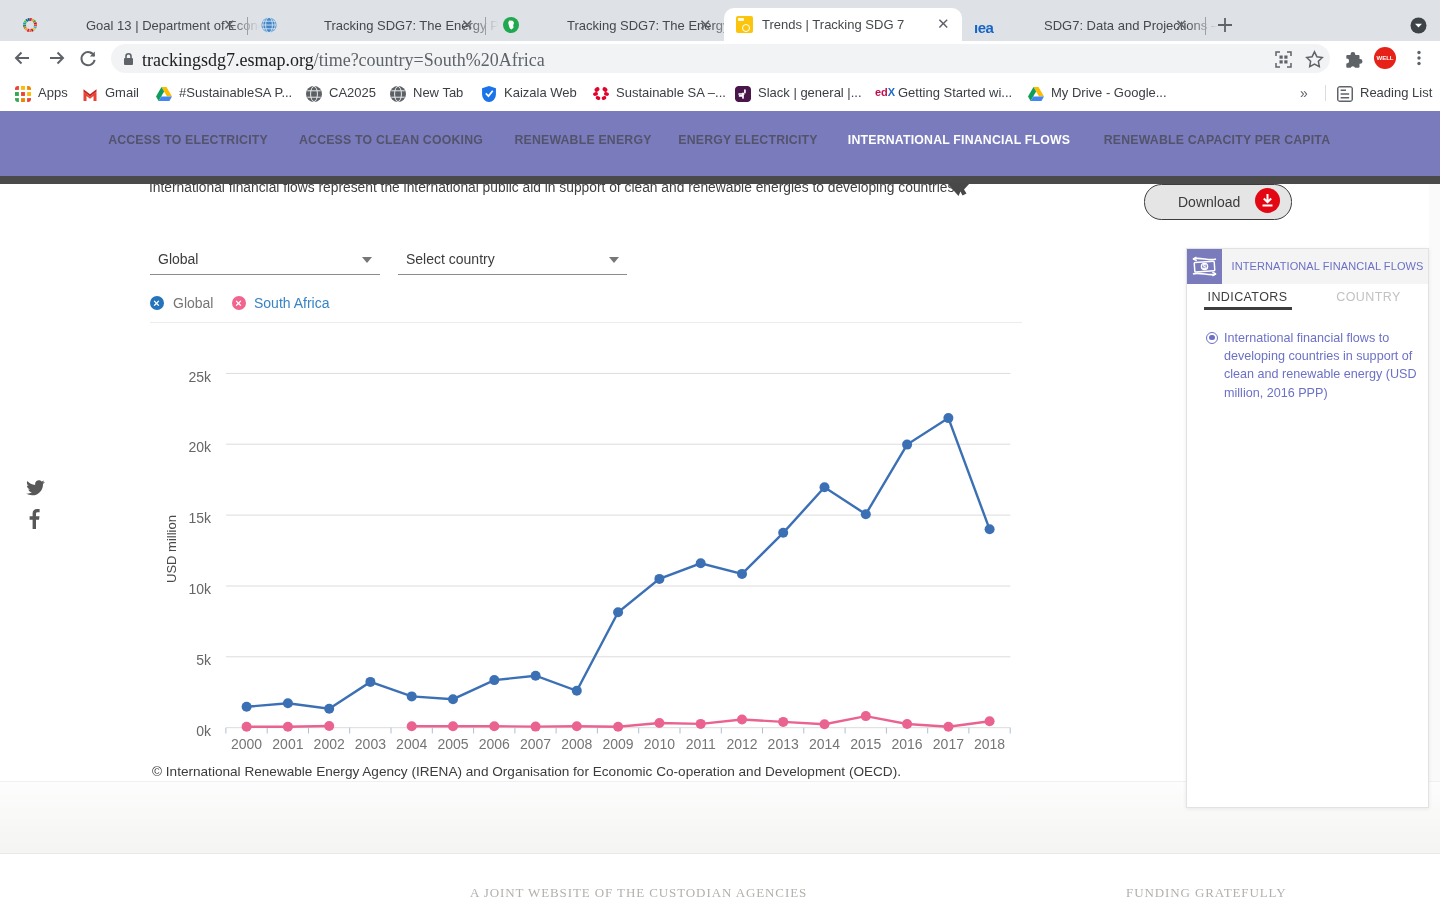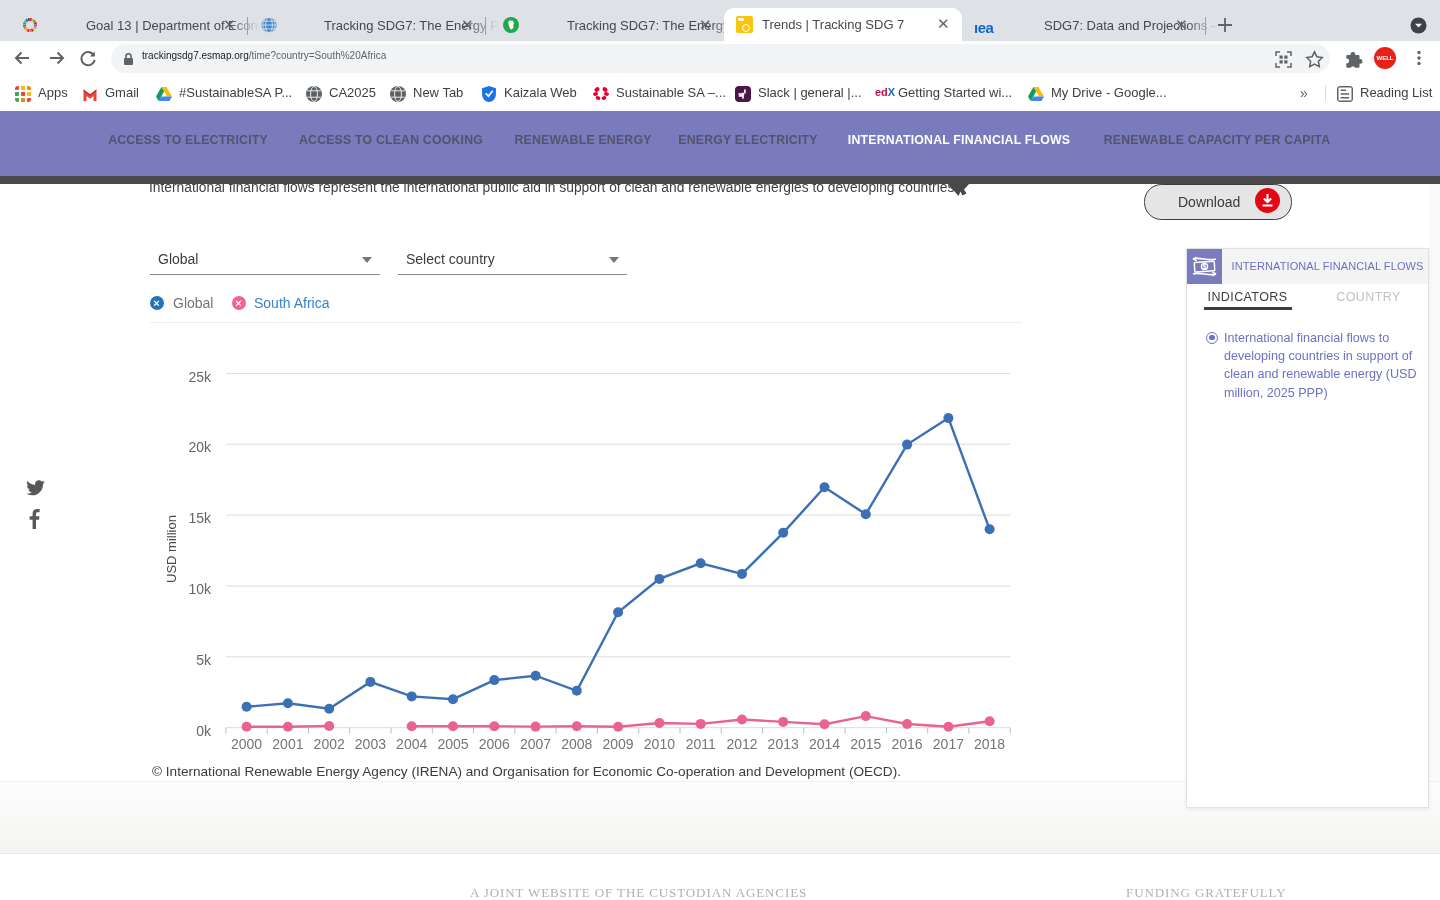--- a/index.html
+++ b/index.html
@@ -135,21 +135,21 @@
   </svg>
   <svg style="position:absolute;left:78px;top:7px;" width="20" height="20" viewBox="0 0 20 20">
     <path d="M16.2 8.2 A6.6 6.6 0 1 0 16.6 11.8" stroke="#5f6368" stroke-width="2" fill="none"></path>
     <path d="M16.8 3.5 V8.5 H11.8 Z" fill="#5f6368"></path>
   </svg>
   <div style="position:absolute;left:111px;top:3px;width:1219px;height:29px;background:#f1f3f4;border-radius:15px;"></div>
   <svg style="position:absolute;left:122px;top:11px;" width="13" height="14" viewBox="0 0 13 14">
     <rect x="2" y="6" width="9" height="7" rx="1" fill="#5f6368"></rect>
     <path d="M4 6 V4.2 a2.5 2.5 0 0 1 5 0 V6" stroke="#5f6368" stroke-width="1.6" fill="none"></path>
   </svg>
-  <div style="position:absolute;left:142px;top:9px;font-size:10px;color:#202124;">trackingsdg7.esmap.org<span style="color:#5f6368;">/time?country=South%20Africa</span></div>
+  <div style="position:absolute;left:142px;top:9px;font-size:18px;color:#202124;font-family:Liberation Serif, serif;">trackingsdg7.esmap.org<span style="color:#5f6368;">/time?country=South%20Africa</span></div>
   <svg style="position:absolute;left:1275px;top:10px;" width="17" height="17" viewBox="0 0 17 17">
     <g fill="none" stroke="#5f6368" stroke-width="1.5">
       <path d="M1 5 V1 H5 M12 1 H16 V5 M16 12 V16 H12 M5 16 H1 V12"></path>
     </g>
     <g fill="#5f6368">
         <rect x="4.5" y="4.5" width="3.2" height="3.2"></rect>
         <rect x="9.3" y="4.5" width="3.2" height="3.2"></rect>
         <rect x="4.5" y="9.3" width="3.2" height="3.2"></rect>
         <rect x="9.3" y="9.3" width="3.2" height="3.2"></rect>
       </g>
@@ -444,19 +444,19 @@
     </div>
   <div id="ptabs">
     <div class="ptab" style="left:17px;width:88px;text-align:center;color:#3d3d3d;">INDICATORS</div>
     <div class="ptab" style="left:138px;width:88px;text-align:center;color:#c2c2c2;">COUNTRY</div>
     <div id="pline"></div>
   </div>
 </div>
 <div class="abs" id="radio">
     <i></i>
   </div>
-<div class="abs" id="ptext">International financial flows to developing countries in support of clean and renewable energy (USD million, 2025 PPP)</div>
+<div class="abs" id="ptext">International financial flows to developing countries in support of clean and renewable energy (USD million, 2016 PPP)</div>
 
 <div class="abs" style="left:1429px;top:184px;width:11px;height:668px;background:#fafafa;"></div>
 <div class="abs" id="grayband"></div>
 <div class="abs" id="footer"></div>
 <div class="abs ftext" style="left:470px;">A JOINT WEBSITE OF THE CUSTODIAN AGENCIES</div>
 <div class="abs ftext" style="left:1126px;">FUNDING GRATEFULLY</div>
 
 </body></html>

